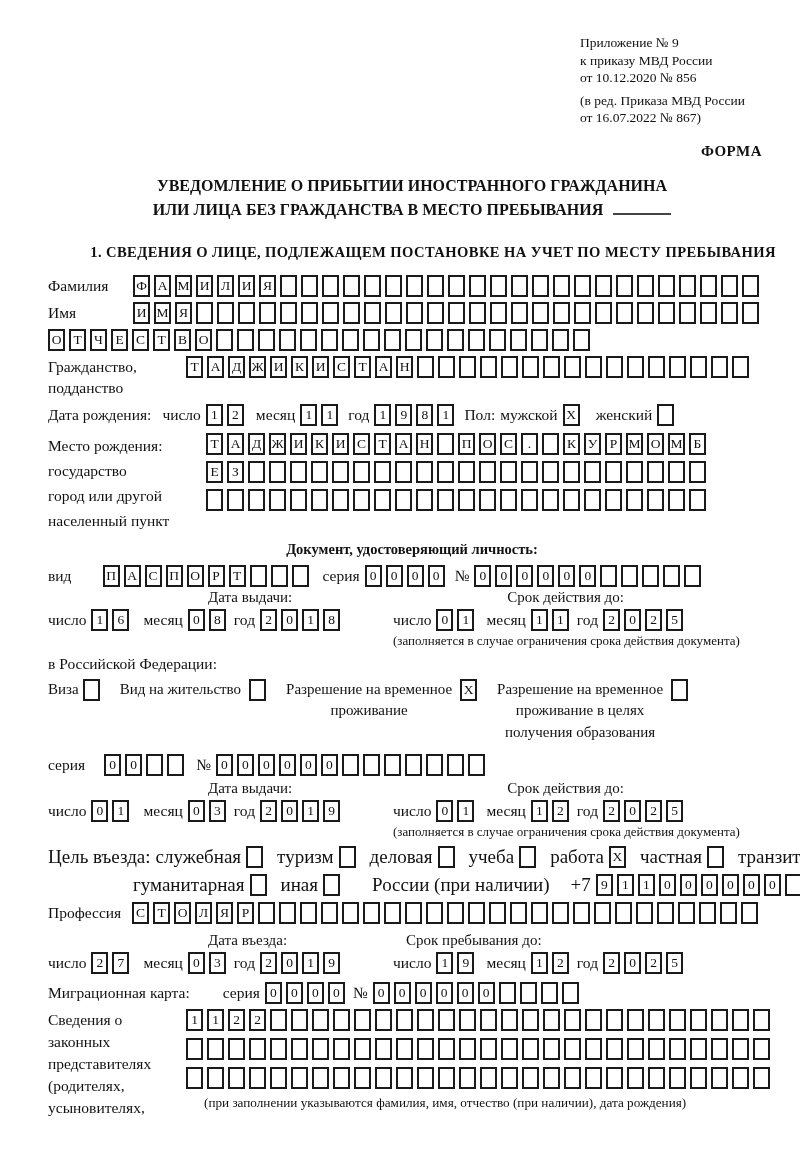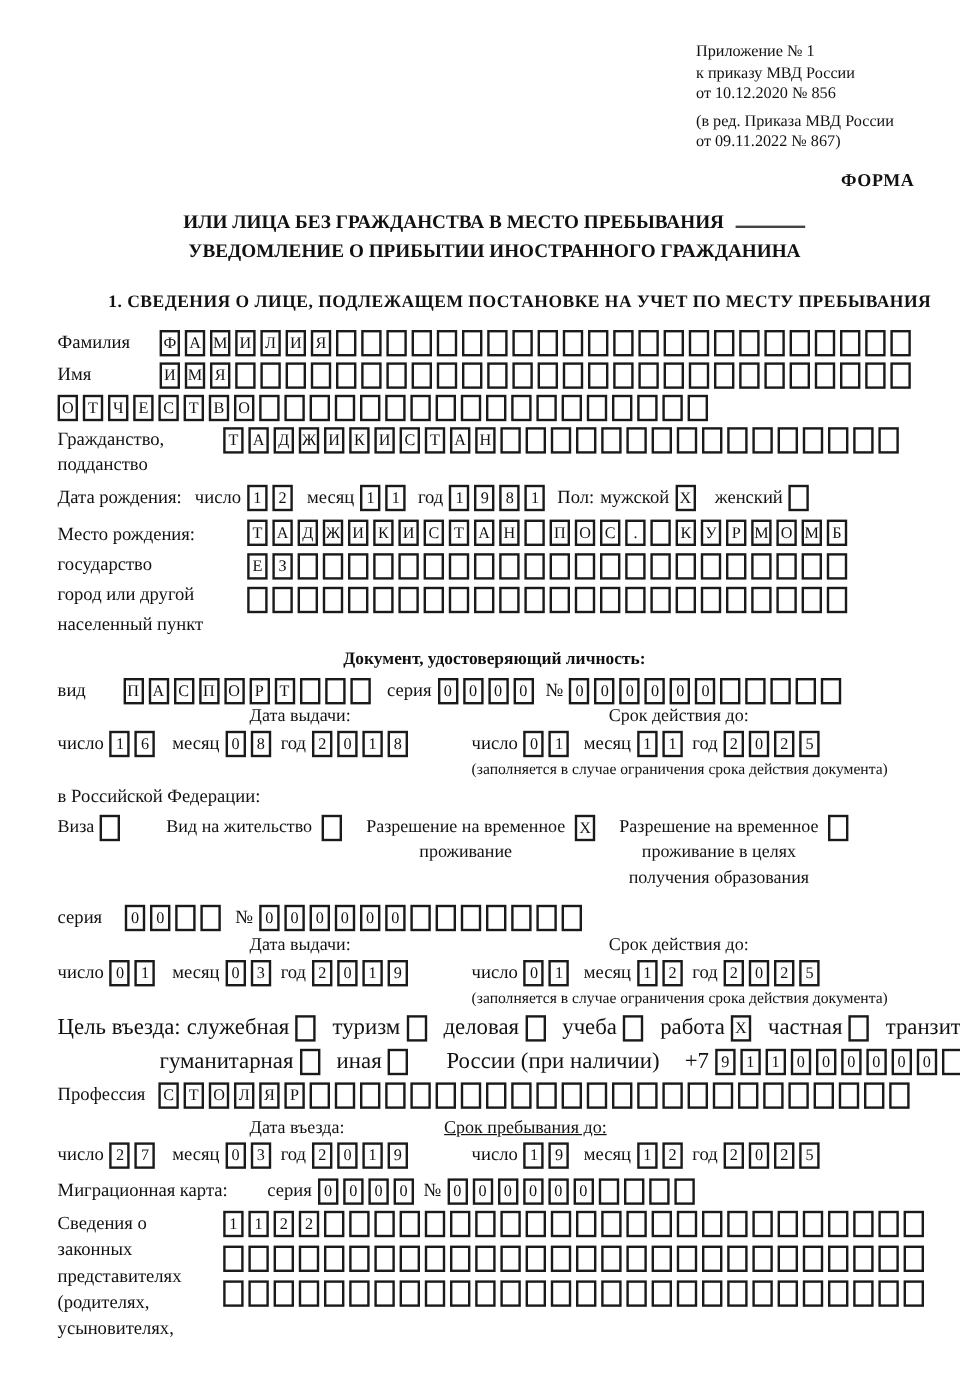--- a/index.html
+++ b/index.html
@@ -46,32 +46,32 @@
   .prow .pl{font-size:19px;margin-right:5px;white-space:nowrap;}
   .prow .cells{margin-right:10px;}
   .footnote{font-size:13.2px;margin-left:160px;margin-top:6px;}
 </style>
 </head>
 <body>
 
 <div class="page">
 
   <div class="hdr">
-    <div>Приложение № 1</div>
+    <div>Приложение № 9</div>
     <div>к приказу МВД России</div>
     <div>от 10.12.2020 № 856</div>
     <div class="grp2">(в ред. Приказа МВД России</div>
-    <div>от 09.11.2022 № 867)</div>
+    <div>от 16.07.2022 № 867)</div>
   </div>
 
   <div class="forma">ФОРМА</div>
 
   <div class="title">
+    <div>УВЕДОМЛЕНИЕ О ПРИБЫТИИ ИНОСТРАННОГО ГРАЖДАНИНА</div>
     <div><span>ИЛИ ЛИЦА БЕЗ ГРАЖДАНСТВА В МЕСТО ПРЕБЫВАНИЯ</span><span class="ul"></span></div>
-    <div>УВЕДОМЛЕНИЕ О ПРИБЫТИИ ИНОСТРАННОГО ГРАЖДАНИНА</div>
   </div>
 
   <div class="sect">1. СВЕДЕНИЯ О ЛИЦЕ, ПОДЛЕЖАЩЕМ ПОСТАНОВКЕ НА УЧЕТ ПО МЕСТУ ПРЕБЫВАНИЯ</div>
 
   <div class="line">
     <span class="lbl w85">Фамилия</span>
     <span class="cells">
         <span class="cell">Ф</span>
         <span class="cell">А</span>
         <span class="cell">М</span>
@@ -414,21 +414,21 @@
 
   <div class="plain">в Российской Федерации:</div>
 
   <div class="opts">
     <span class="opt">
       <span class="ol">Виза</span>
       <span class="cells" style="margin-left:4px;">
           <span class="cell"></span>
         </span>
     </span>
-    <span class="opt" style="margin-left:35px;align-items:center;">
+    <span class="opt" style="margin-left:16px;align-items:center;">
       <span class="ol">Вид на жительство</span>
       <span class="cells">
           <span class="cell"></span>
         </span>
     </span>
     <span class="opt" style="margin-left:16px;">
       <span class="ol">
         <span>Разрешение на временное</span><br>
         <span>проживание</span>
       </span>
@@ -607,21 +607,21 @@
         <span class="cell"></span>
         <span class="cell"></span>
         <span class="cell"></span>
         <span class="cell"></span>
         <span class="cell"></span>
       </span>
   </div>
 
   <div class="datehead" style="margin-top:8px;">
     <span class="h1">Дата въезда:</span>
-    <span class="h2" style="margin-left:83px;text-decoration:underline;">Срок пребывания до:</span>
+    <span class="h2" style="margin-left:119px;">Срок пребывания до:</span>
   </div>
   <div class="dateline">
     <span class="part" style="width:345px;">
       <span class="dl">число</span>
       <span class="cells">
           <span class="cell">2</span>
           <span class="cell">7</span>
         </span>
       <span class="dl" style="margin-left:10px;">месяц</span>
       <span class="cells">
@@ -774,16 +774,17 @@
           <span class="cell"></span>
           <span class="cell"></span>
           <span class="cell"></span>
           <span class="cell"></span>
           <span class="cell"></span>
           <span class="cell"></span>
           <span class="cell"></span>
           <span class="cell"></span>
           <span class="cell"></span>
         </span>
+      <div class="footnote" style="margin-left:18px;">(при заполнении указываются фамилия, имя, отчество (при наличии), дата рождения)</div>
     </span>
   </div>
 
 </div>
 
 </body></html>

